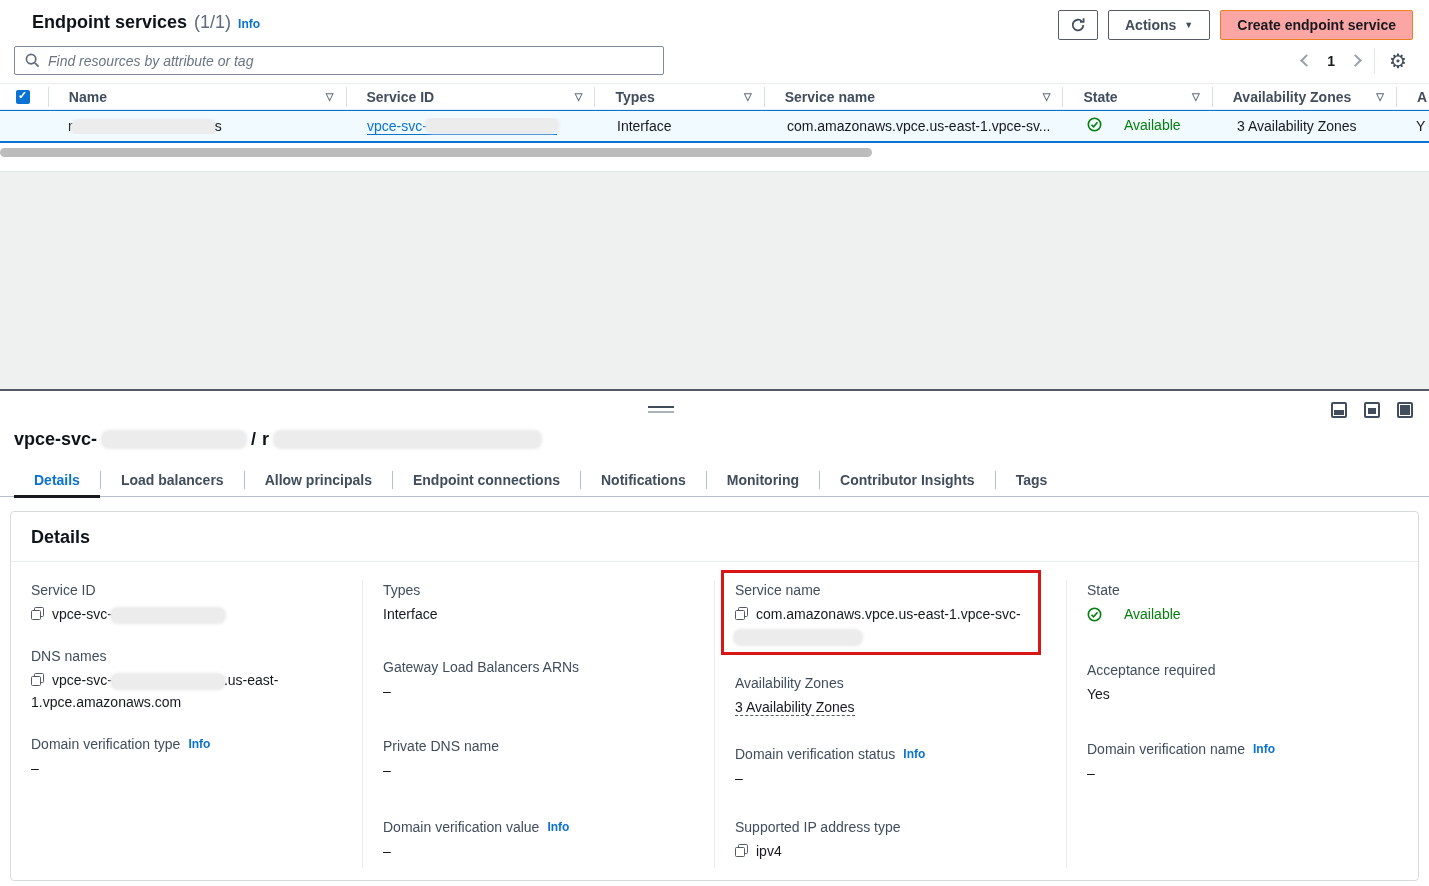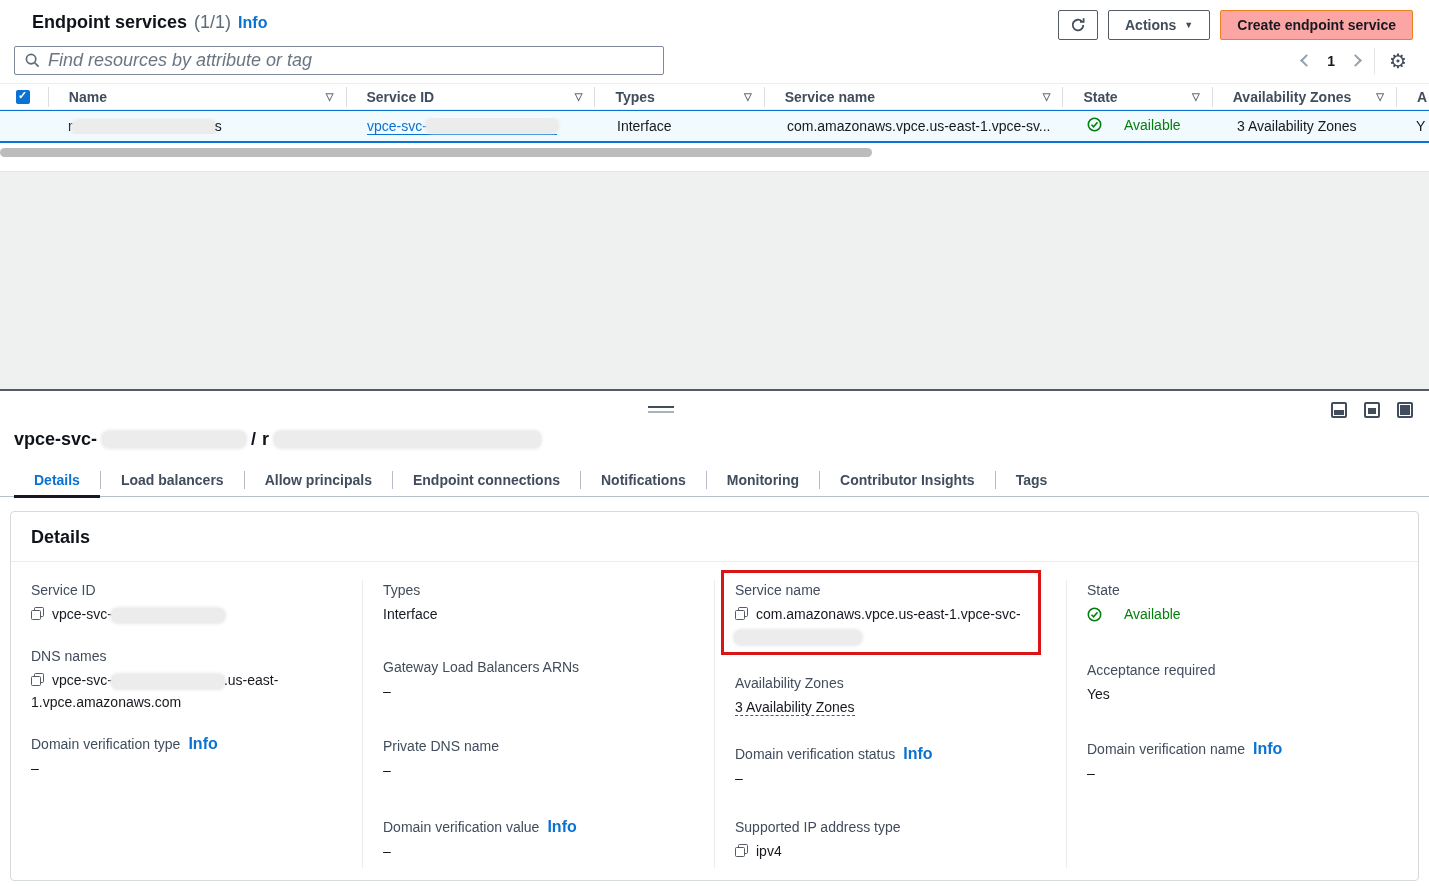--- a/index.html
+++ b/index.html
@@ -5,33 +5,33 @@
   * { box-sizing: border-box; margin: 0; padding: 0; }
   html,body { width:1429px; height:886px; overflow:hidden; background:#fff;
     font-family:"Liberation Sans", sans-serif; font-size:14px; color:#16191f; }
 
   
   .top-area { position:relative; width:1429px; height:172px; background:#fff; border-bottom:1px solid #e3e6e6; }
   .page-header { display:flex; justify-content:space-between; align-items:flex-start; padding:10px 16px 0 32px; }
   .title-line { display:flex; align-items:baseline; gap:7px; padding-top:2px; }
   .page-title { font-size:18px; font-weight:bold; color:#0f141a; }
   .res-count { font-size:18px; color:#5f6b7a; }
-  .info-link { font-size:16px; font-weight:bold; color:#0972d3; cursor:pointer; }
+  .info-link { font-size:12px; font-weight:bold; color:#0972d3; cursor:pointer; }
   .header-buttons { display:flex; gap:10px; }
   .btn { height:30px; display:inline-flex; align-items:center; justify-content:center;
     border:1px solid #545b64; border-radius:2px; background:#fff; font-weight:bold;
     color:#414d5c; font-size:14px; padding:0 16px; cursor:pointer; }
   .btn-icon { width:40px; padding:0; }
   .btn-primary { background:#fca5a5; border-color:#ec7f1e; color:#16191f; }
   .caret-down { font-size:9px; margin-left:8px; color:#414d5c; }
 
   .toolbar { display:flex; justify-content:space-between; align-items:center; padding:6px 16px 0 14px; }
   .search-box { width:650px; height:29px; border:1px solid #7d8998; border-radius:2px;
     display:flex; align-items:center; padding:0 10px; gap:8px; background:#fff; }
-  .search-box input { border:none; outline:none; flex:1; font-size:18px; font-style:italic;
+  .search-box input { border:none; outline:none; flex:1; font-size:14px; font-style:italic;
     color:#16191f; font-family:"Liberation Sans", sans-serif; background:transparent; }
   .search-box input::placeholder { color:#6b7582; font-style:italic; }
   .toolbar-right { display:flex; align-items:center; gap:14px; padding-right:6px; }
   .pager { display:flex; align-items:center; gap:16px; }
   .chev { width:9px; height:9px; border-top:2px solid #95a0ab; border-right:2px solid #95a0ab; display:inline-block; }
   .chev-left  { transform:rotate(-135deg); }
   .chev-right { transform:rotate(45deg); }
   .page-num { font-weight:bold; color:#16191f; }
   .v-sep { width:1px; height:26px; background:#e3e6e6; }
   .gear { font-size:20px; color:#414d5c; line-height:1; cursor:pointer; }

